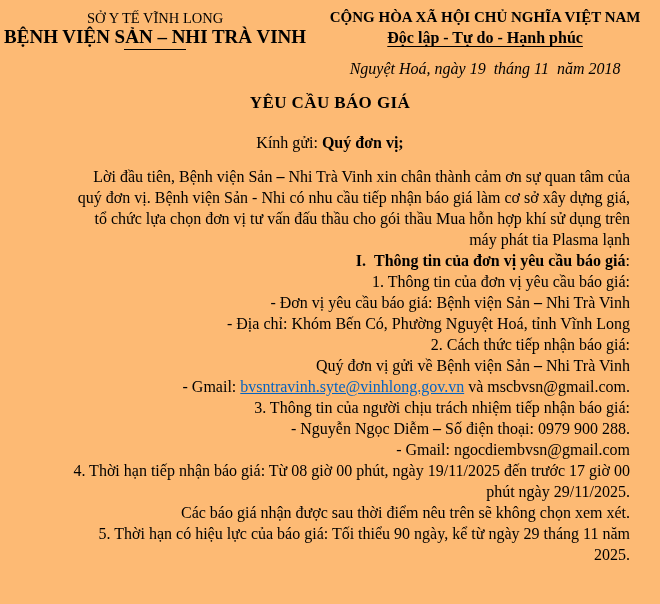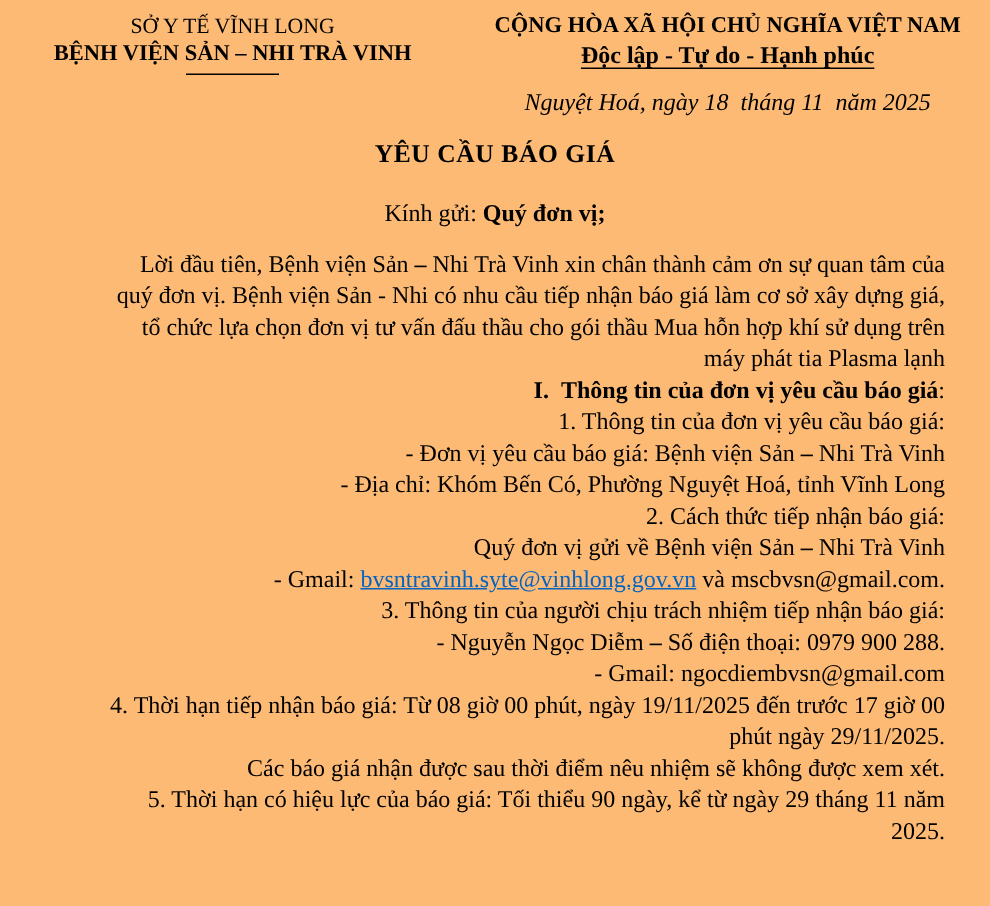--- a/index.html
+++ b/index.html
@@ -9,21 +9,21 @@
     color:#000000;
     font-family:"Liberation Serif","DejaVu Serif",serif;
   }
   .page { width:660px; height:604px; padding-top:8px; background:#fdba74; }
 
   
   .header { display:flex; width:100%; }
   .header-left  { width:47%; text-align:center; padding-top:2px; }
   .header-right { width:53%; text-align:center; }
   .h-line1 { font-size:14.5px; line-height:17px; }
-  .h-line2 { font-size:15px; font-weight:bold; line-height:19px; }
+  .h-line2 { font-size:19px; font-weight:bold; line-height:19px; }
   .underline-bar { width:62px; border-bottom:1.5px solid #000; margin:3px auto 0; }
   .r-line1 { font-size:15px; font-weight:bold; line-height:18px; }
   .r-line2 { font-size:16px; font-weight:bold; line-height:20px; margin-top:2px;
              text-decoration:underline; text-underline-offset:3px; }
   .r-date  { font-size:16px; font-style:italic; line-height:20px; margin-top:11px;
              white-space:pre; }
 
   
   .doc-title { text-align:center; font-size:17px; font-weight:bold;
                letter-spacing:.4px; margin-top:13px; line-height:22px; }
@@ -47,38 +47,38 @@
 
   <div class="header">
     <div class="header-left">
       <div class="h-line1">SỞ Y TẾ VĨNH LONG</div>
       <div class="h-line2">BỆNH VIỆN SẢN – NHI TRÀ VINH</div>
       <div class="underline-bar"></div>
     </div>
     <div class="header-right">
       <div class="r-line1">CỘNG HÒA XÃ HỘI CHỦ NGHĨA VIỆT NAM</div>
       <div class="r-line2">Độc lập - Tự do - Hạnh phúc</div>
-      <div class="r-date">Nguyệt Hoá, ngày 18  tháng 11  năm 2025</div>
+      <div class="r-date">Nguyệt Hoá, ngày 19  tháng 11  năm 2018</div>
     </div>
   </div>
 
   <h1 class="doc-title">YÊU CẦU BÁO GIÁ</h1>
 
   <div class="salutation"><span>Kính gửi: </span><span class="b">Quý đơn vị;</span></div>
 
   <div class="doc-body">
       <p class="p-first"><span>Lời đầu tiên, Bệnh viện Sản </span><span class="b">–</span><span> Nhi Trà Vinh xin chân thành cảm ơn sự quan tâm của quý đơn vị. Bệnh viện Sản - Nhi có nhu cầu tiếp nhận báo giá làm cơ sở xây dựng giá, tổ chức lựa chọn đơn vị tư vấn đấu thầu cho gói thầu Mua hỗn hợp khí sử dụng trên máy phát tia Plasma lạnh</span></p>
       <p class="p-item"><span class="b">I. Thông tin của đơn vị yêu cầu báo giá</span><span>:</span></p>
       <p class="p-item"><span>1. Thông tin của đơn vị yêu cầu báo giá:</span></p>
       <p class="p-item"><span>- Đơn vị yêu cầu báo giá: Bệnh viện Sản </span><span class="b">–</span><span> Nhi Trà Vinh</span></p>
       <p class="p-item"><span>- Địa chỉ: Khóm Bến Có, Phường Nguyệt Hoá, tỉnh Vĩnh Long</span></p>
       <p class="p-item"><span>2. Cách thức tiếp nhận báo giá:</span></p>
       <p class="p-item"><span>Quý đơn vị gửi về Bệnh viện Sản </span><span class="b">–</span><span> Nhi Trà Vinh</span></p>
       <p class="p-item"><span>- Gmail: </span><a href="#">bvsntravinh.syte@vinhlong.gov.vn</a><span> và mscbvsn@gmail.com.</span></p>
       <p class="p-item"><span>3. Thông tin của người chịu trách nhiệm tiếp nhận báo giá:</span></p>
       <p class="p-item"><span>- Nguyễn Ngọc Diễm </span><span class="b">–</span><span> Số điện thoại: 0979 900 288.</span></p>
       <p class="p-item"><span>- Gmail: ngocdiembvsn@gmail.com</span></p>
       <p class="p-block"><span>4. Thời hạn tiếp nhận báo giá: Từ 08 giờ 00 phút, ngày 19/11/2025 đến trước 17 giờ 00 phút ngày 29/11/2025.</span></p>
-      <p class="p-block"><span>Các báo giá nhận được sau thời điểm nêu nhiệm sẽ không được xem xét.</span></p>
+      <p class="p-block"><span>Các báo giá nhận được sau thời điểm nêu trên sẽ không chọn xem xét.</span></p>
       <p class="p-item p-justify"><span>5. Thời hạn có hiệu lực của báo giá: Tối thiểu 90 ngày, kể từ ngày 29 tháng 11 năm 2025.</span></p>
     </div>
 
 </div>
 
 </body></html>

